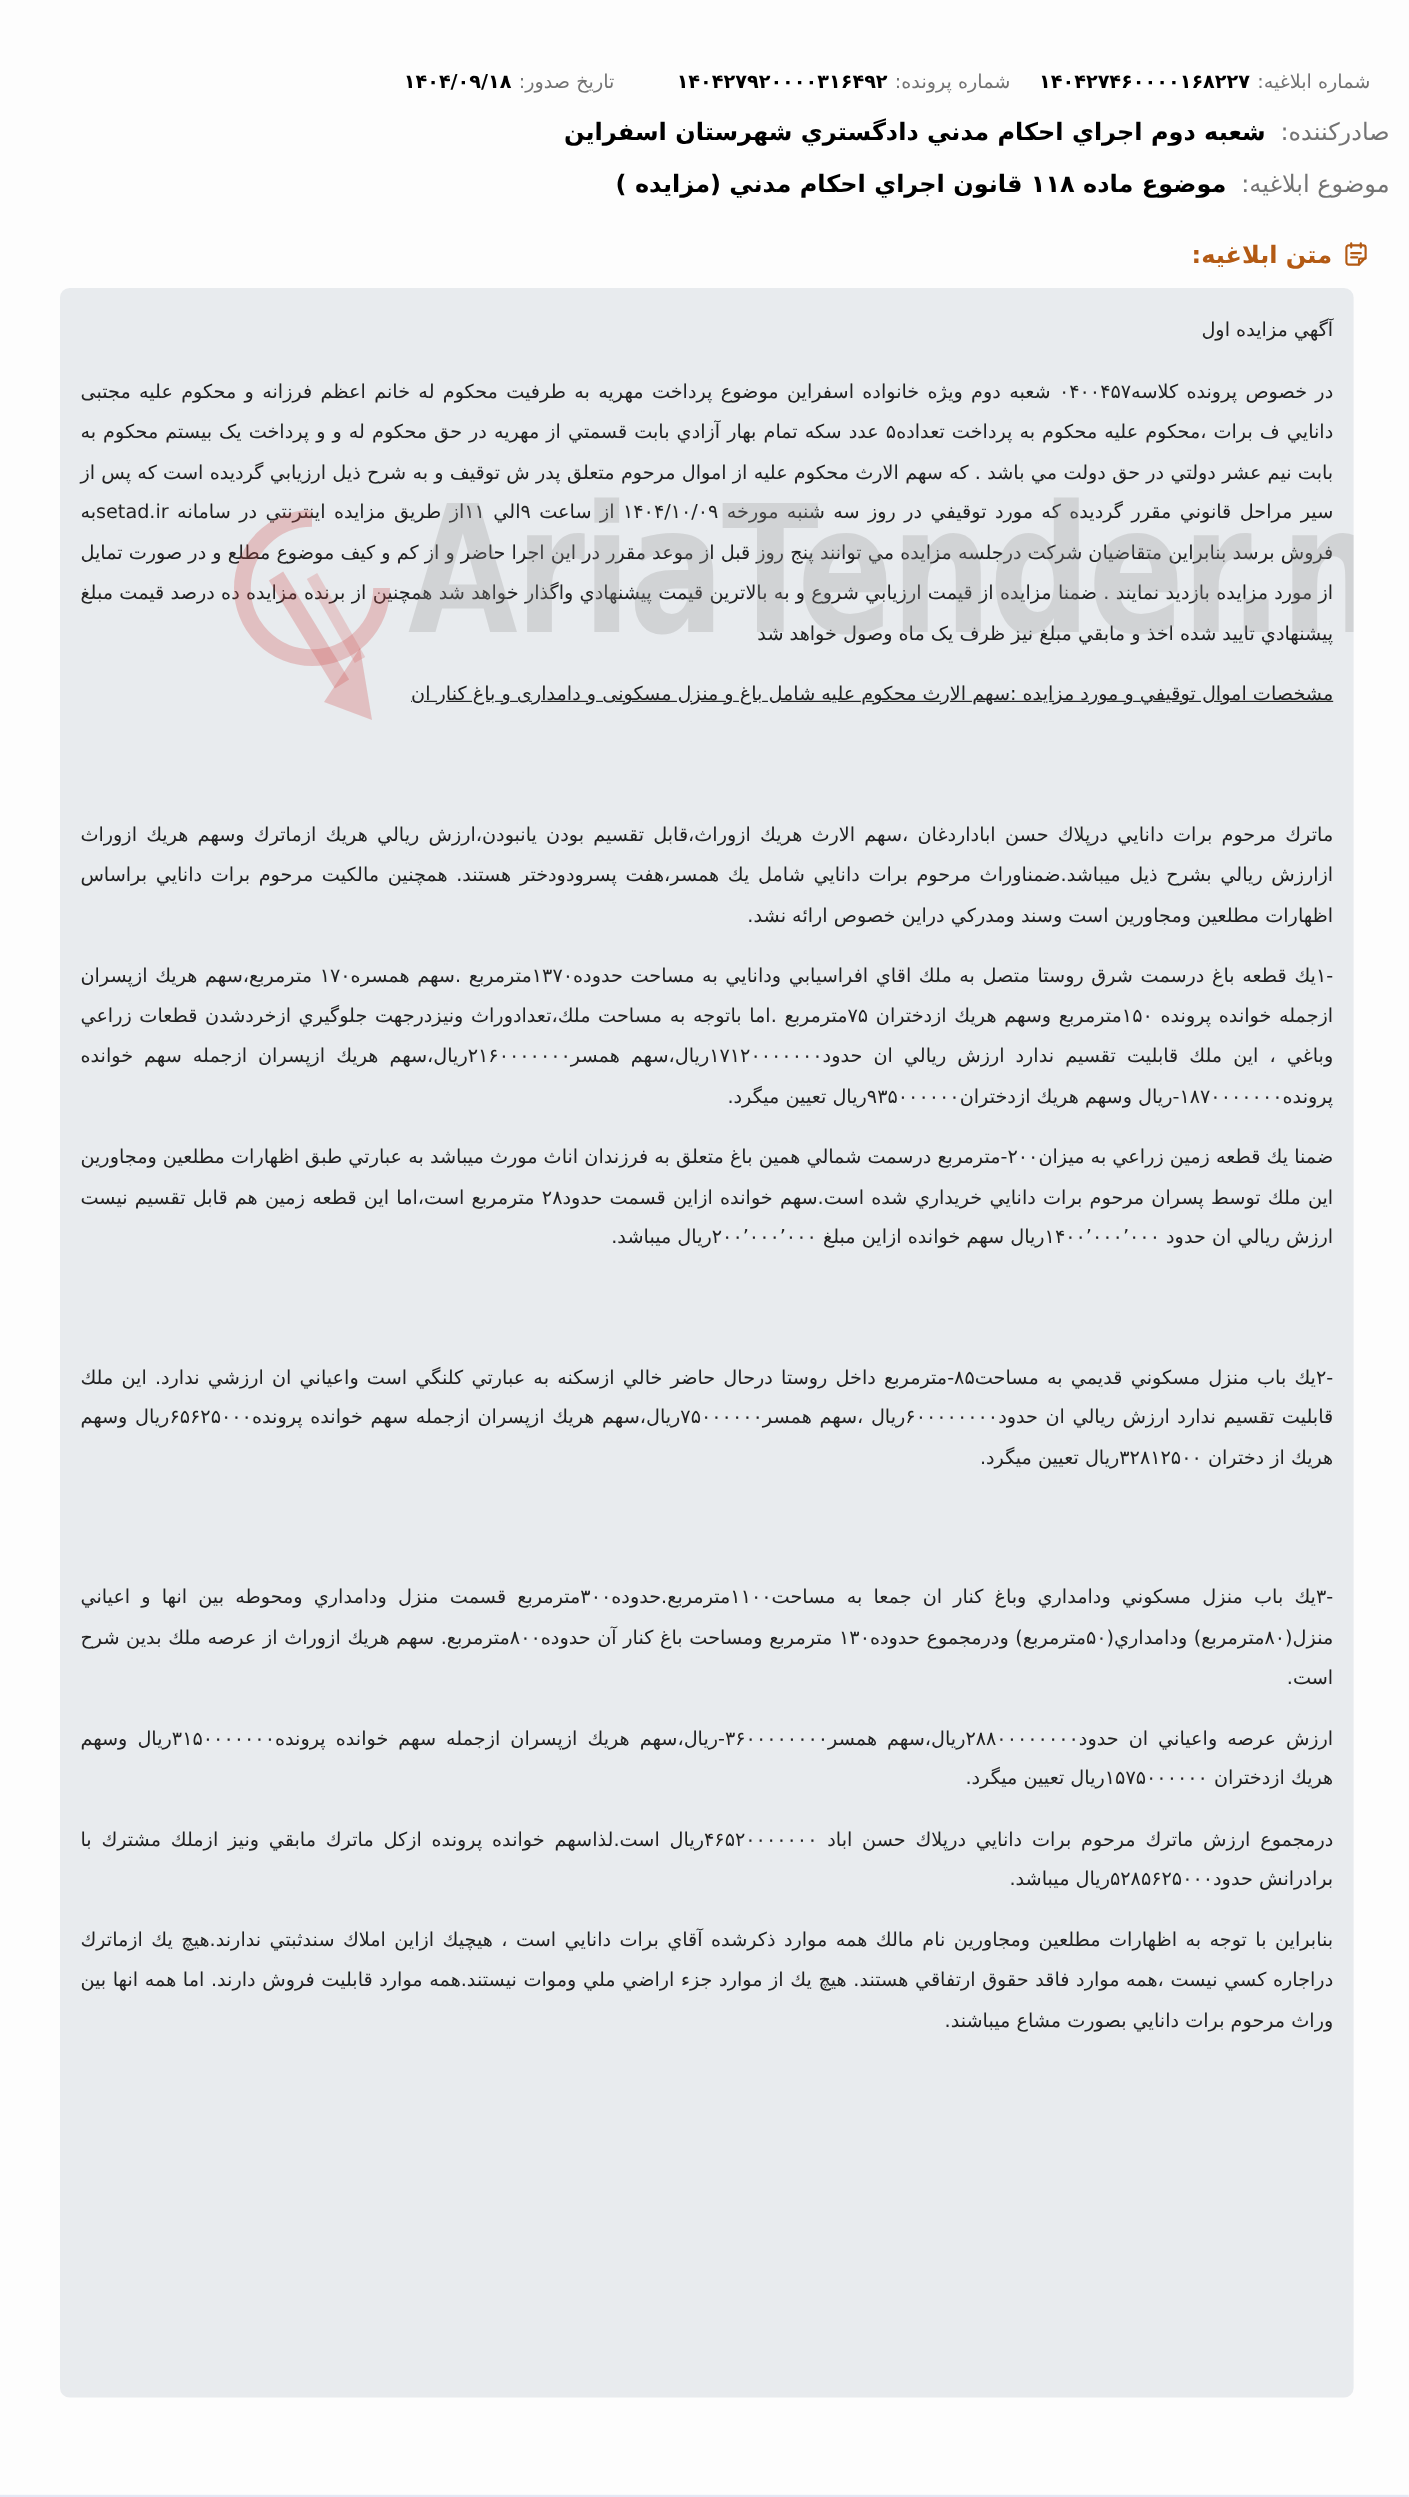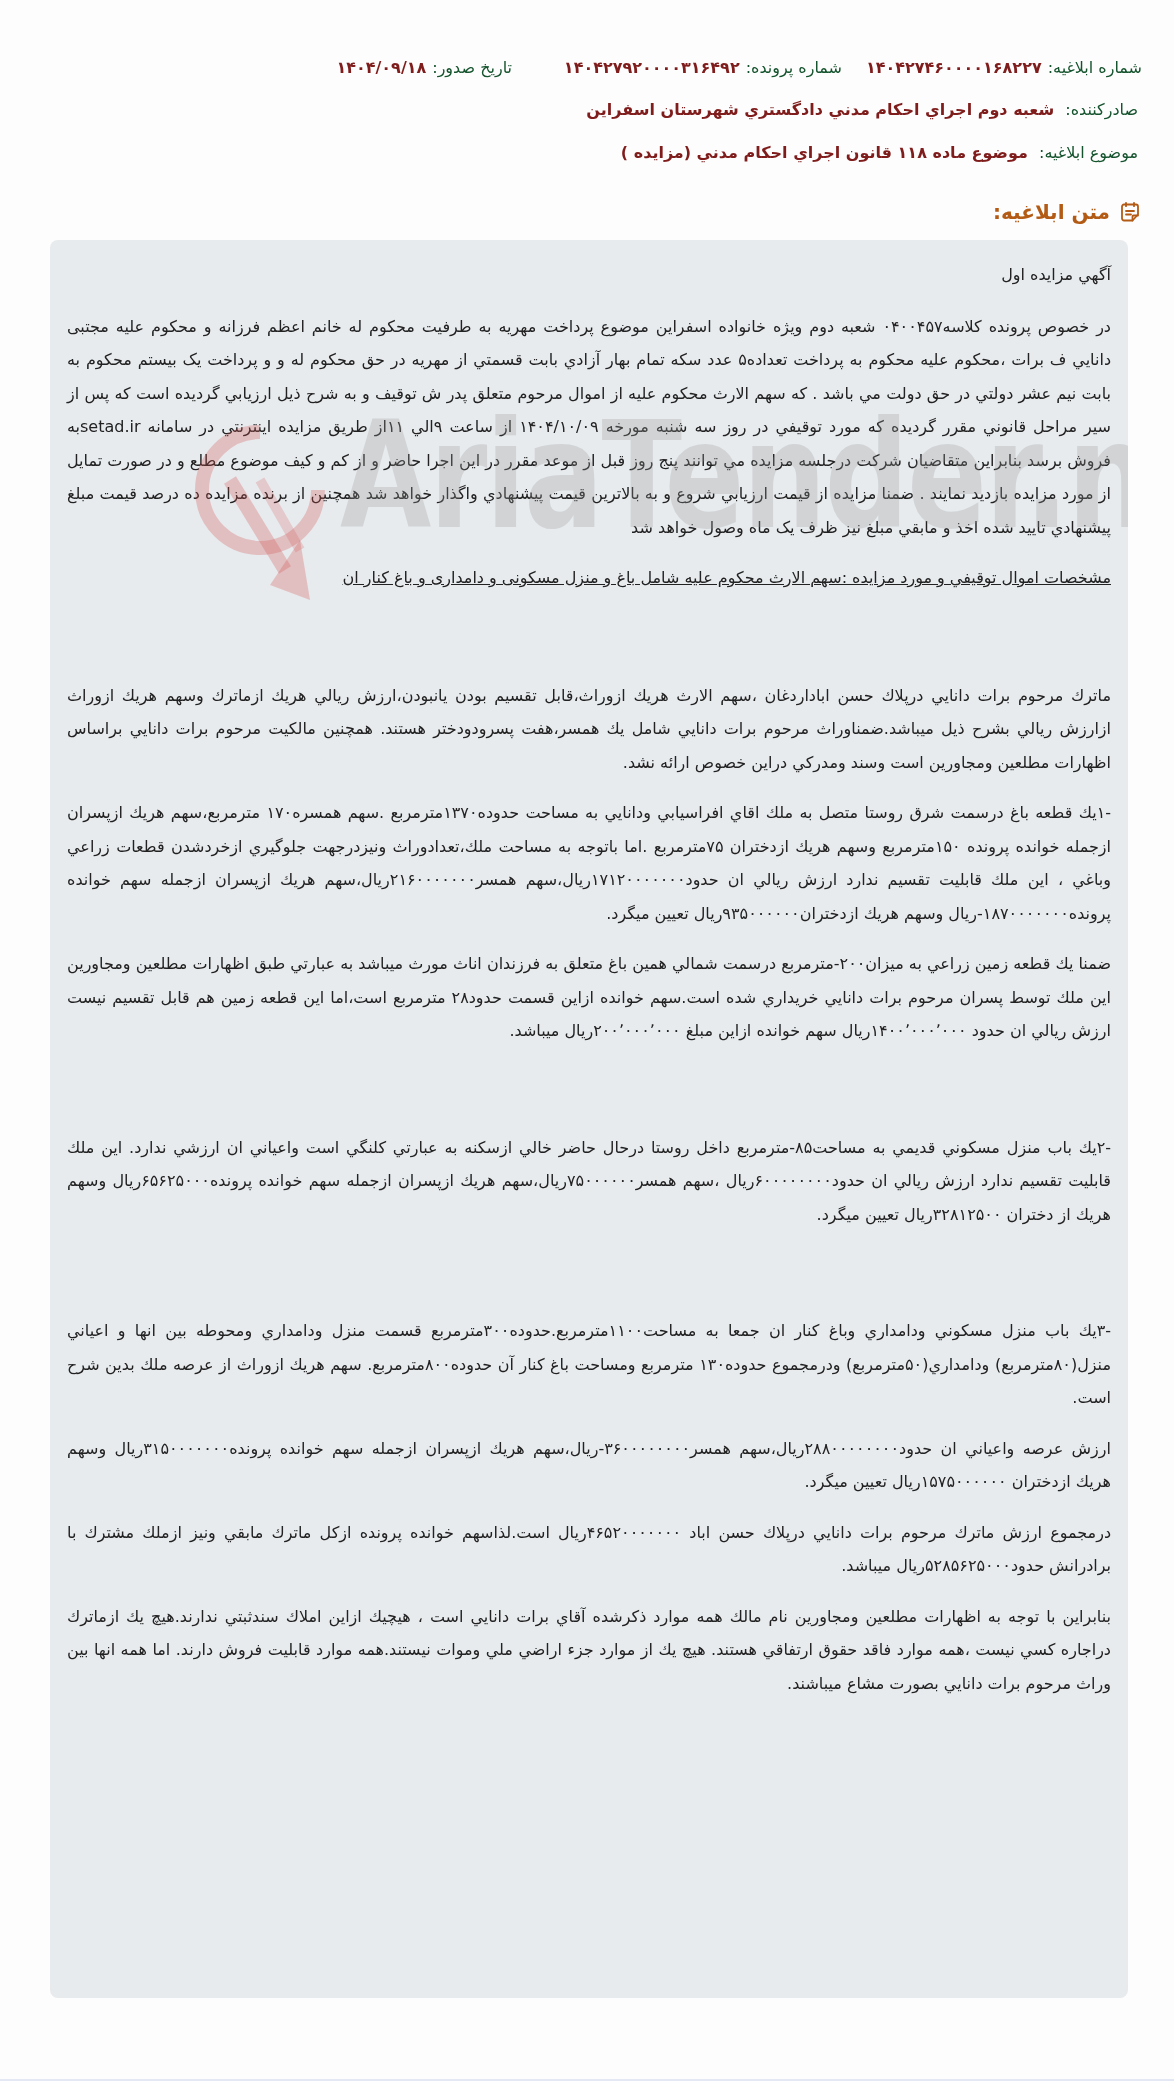--- a/index.html
+++ b/index.html
@@ -14,24 +14,24 @@
       position: absolute; left: 0; right: 0; bottom: 0; height: 2px; background: #e4e8f5;
     }
     .meta-row {
       position: absolute; top: 56px; right: 32px; left: 32px;
       display: flex; align-items: center; gap: 0;
       font-size: 16px; line-height: 24px;
     }
     .meta-item { display: inline-flex; align-items: center; white-space: nowrap; }
     .meta-item.id { width: 300px; }
     .meta-item.case { width: 330px; }
-    .meta-label { color: #14532d; }
-    .meta-value { color: #7f1d1d; font-weight: bold; margin-right: 6px; }
+    .meta-label { color: #737373; }
+    .meta-value { color: #000000; font-weight: bold; margin-right: 6px; }
     .line {
-      position: absolute; right: 36px; font-size: 16px; line-height: 24px; white-space: nowrap;
+      position: absolute; right: 16px; font-size: 20px; line-height: 24px; white-space: nowrap;
     }
     .line.issuer { top: 98px; }
     .line.subject { top: 141px; }
     .section-title {
       position: absolute; top: 200px; right: 32px;
       display: flex; align-items: center; gap: 8px;
       color: #b35a14; font-weight: bold; font-size: 20px;
     }
     .section-title svg { width: 24px; height: 24px; }
     .panel {

